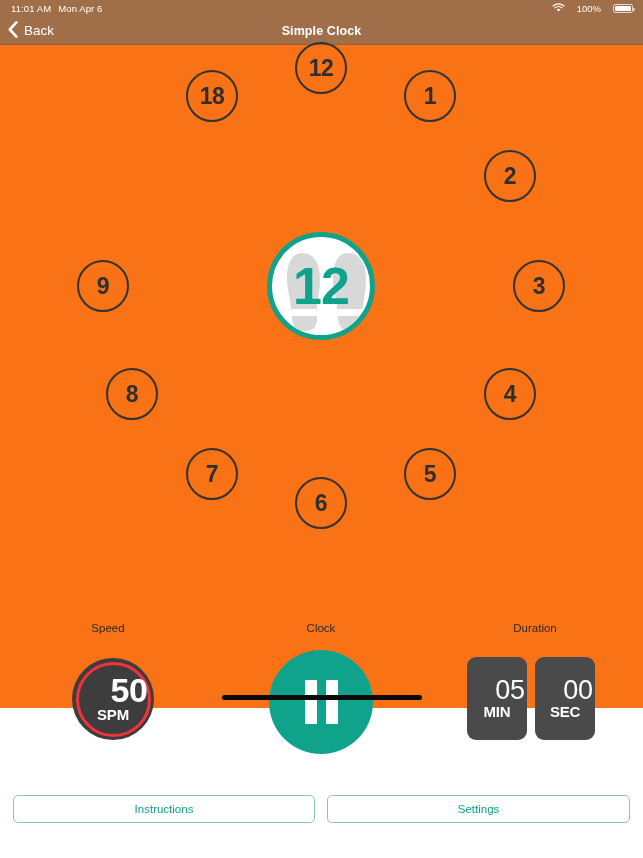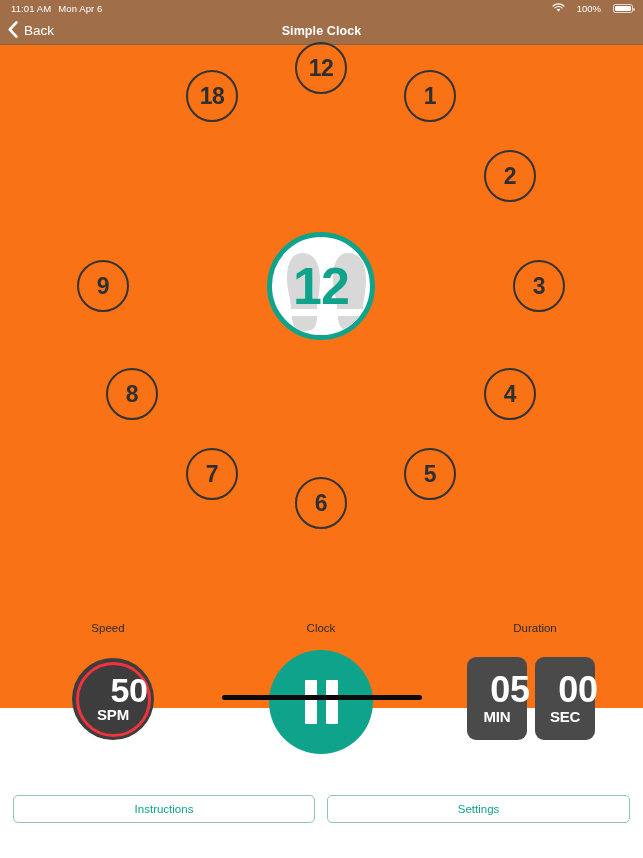--- a/index.html
+++ b/index.html
@@ -235,22 +235,22 @@
     background: #4a4a4a;
     border-radius: 9px;
     display: flex;
     flex-direction: column;
     align-items: center;
     justify-content: center;
     cursor: pointer;
   }
   .dur-val {
     color: #ffffff;
-    font-size: 36px;
-    font-weight: 700;
+    font-size: 27px;
+    font-weight: 400;
     line-height: 1.05;
     letter-spacing: -0.3px;
     margin-left: 26px;
   }
   .dur-unit {
     color: #ffffff;
     font-size: 15px;
     font-weight: 700;
     line-height: 1.1;
     letter-spacing: -0.2px;

